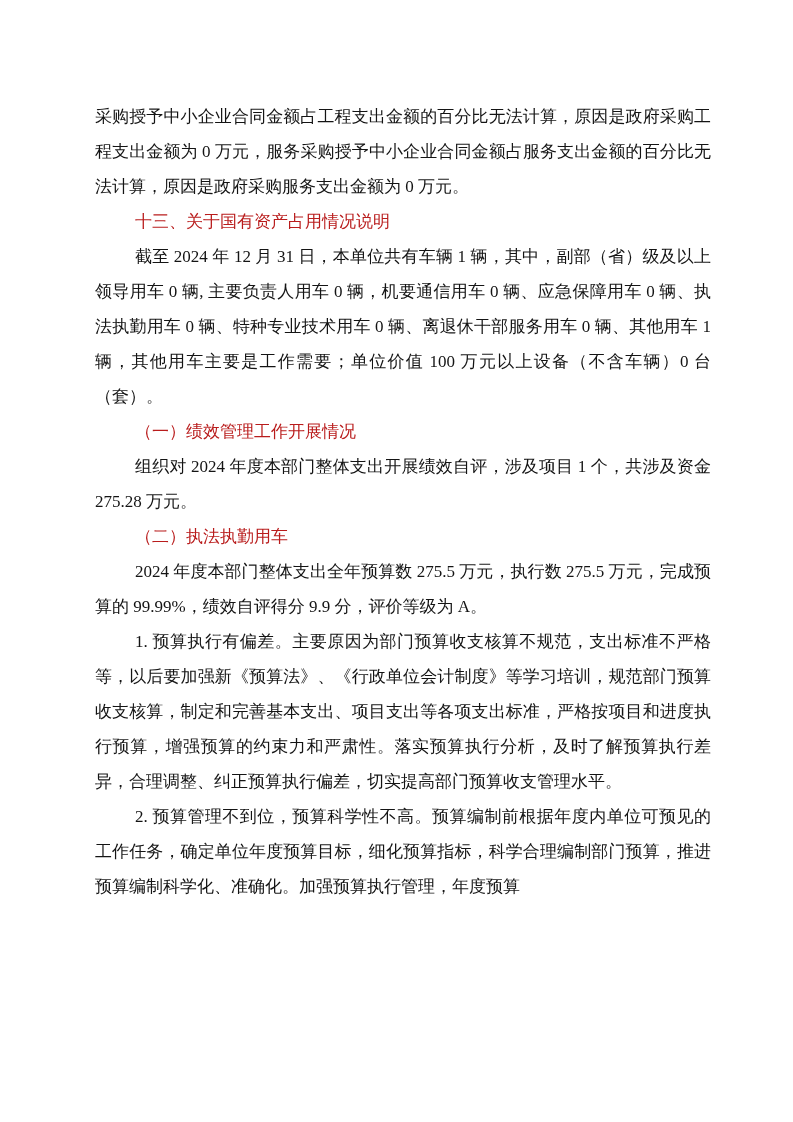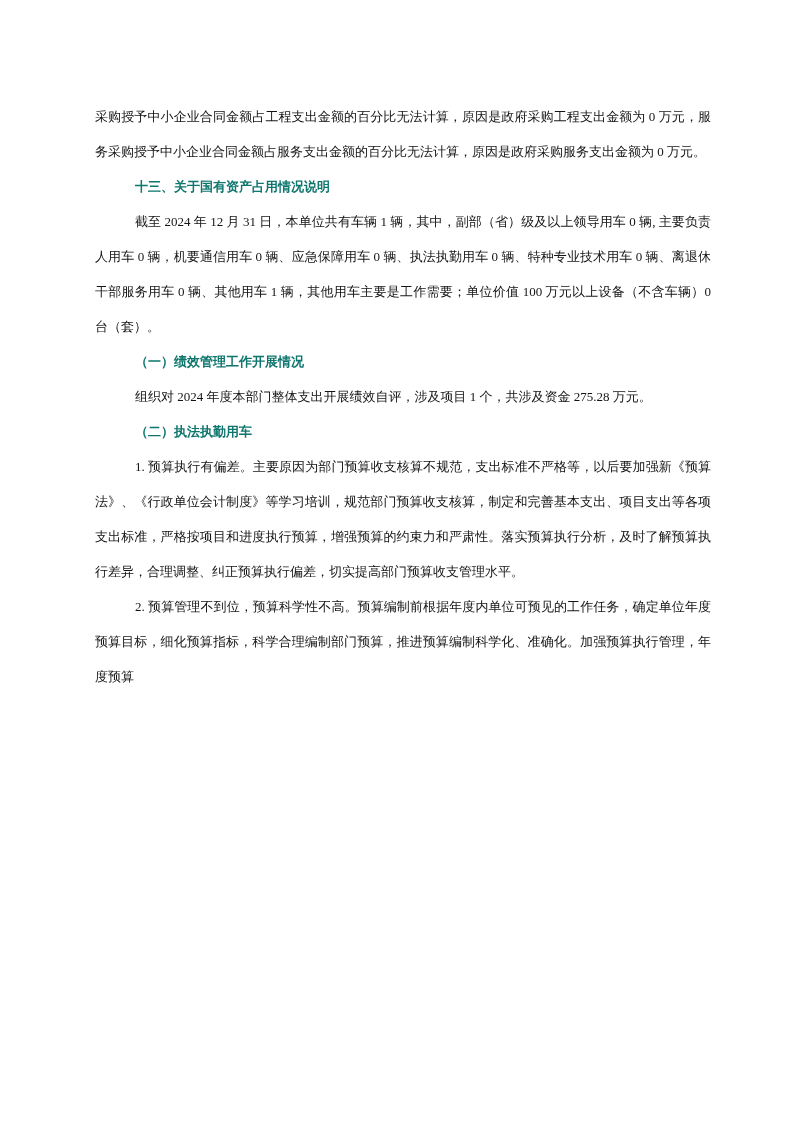--- a/index.html
+++ b/index.html
@@ -17,55 +17,56 @@
     width: 793px;
     height: 1122px;
     background: #ffffff;
     padding: 99px 82px 0 95px;
   }
   .para,
   .heading-1,
   .heading-2 {
     margin: 0;
     padding: 0;
-    font-size: 13px;
+    font-size: 17px;
     line-height: 35px;
     color: #141414;
   }
   .para {
     font-family: "Liberation Serif", "DejaVu Serif", serif;
     text-align: justify;
     text-indent: 40px;
   }
   .para.continuation {
     text-indent: 0;
   }
   .heading-1,
   .heading-2 {
     font-family: "Liberation Sans", "DejaVu Sans", sans-serif;
-    font-weight: bold;
-    color: #0f766e;
+    font-weight: normal;
+    color: #b91c1c;
     text-indent: 40px;
   }
 </style>
 </head>
 <body>
 
 <div class="page">
   <p class="para continuation">采购授予中小企业合同金额占工程支出金额的百分比无法计算，原因是政府采购工程支出金额为 0 万元，服务采购授予中小企业合同金额占服务支出金额的百分比无法计算，原因是政府采购服务支出金额为 0 万元。</p>
 
   <h3 class="heading-1">十三、关于国有资产占用情况说明</h3>
 
   <p class="para">截至 2024 年 12 月 31 日，本单位共有车辆 1 辆，其中，副部（省）级及以上领导用车 0 辆, 主要负责人用车 0 辆，机要通信用车 0 辆、应急保障用车 0 辆、执法执勤用车 0 辆、特种专业技术用车 0 辆、离退休干部服务用车 0 辆、其他用车 1 辆，其他用车主要是工作需要；单位价值 100 万元以上设备（不含车辆）0 台（套）。</p>
 
 
   <h4 class="heading-2">（一）绩效管理工作开展情况</h4>
 
   <p class="para">组织对 2024 年度本部门整体支出开展绩效自评，涉及项目 1 个，共涉及资金 275.28 万元。</p>
 
   <h4 class="heading-2">（二）执法执勤用车</h4>
 
+  <p class="para">2024 年度本部门整体支出全年预算数 275.5 万元，执行数 275.5 万元，完成预算的 99.99%，绩效自评得分 9.9 分，评价等级为 A。</p>
 
 
   <p class="para">1. 预算执行有偏差。主要原因为部门预算收支核算不规范，支出标准不严格等，以后要加强新《预算法》、《行政单位会计制度》等学习培训，规范部门预算收支核算，制定和完善基本支出、项目支出等各项支出标准，严格按项目和进度执行预算，增强预算的约束力和严肃性。落实预算执行分析，及时了解预算执行差异，合理调整、纠正预算执行偏差，切实提高部门预算收支管理水平。</p>
 
   <p class="para">2. 预算管理不到位，预算科学性不高。预算编制前根据年度内单位可预见的工作任务，确定单位年度预算目标，细化预算指标，科学合理编制部门预算，推进预算编制科学化、准确化。加强预算执行管理，年度预算</p>
 </div>
 
 </body></html>

